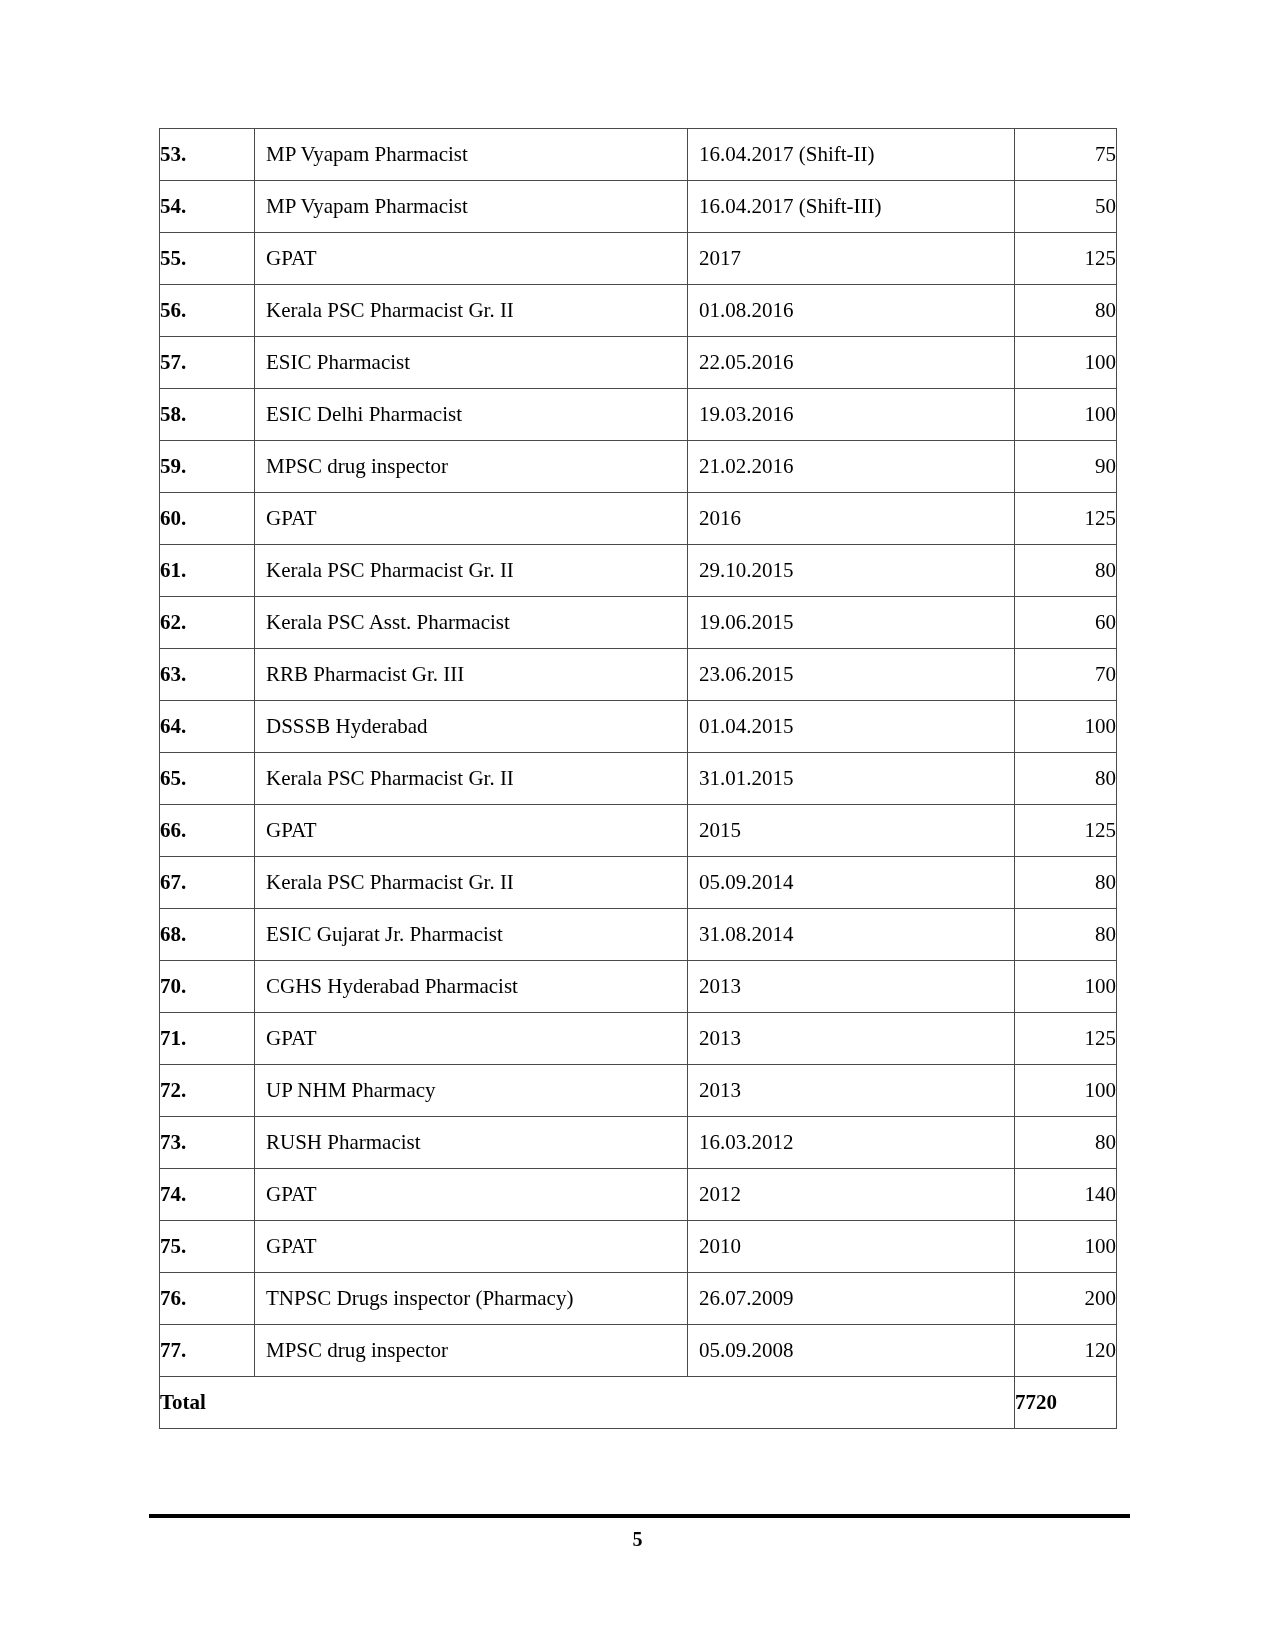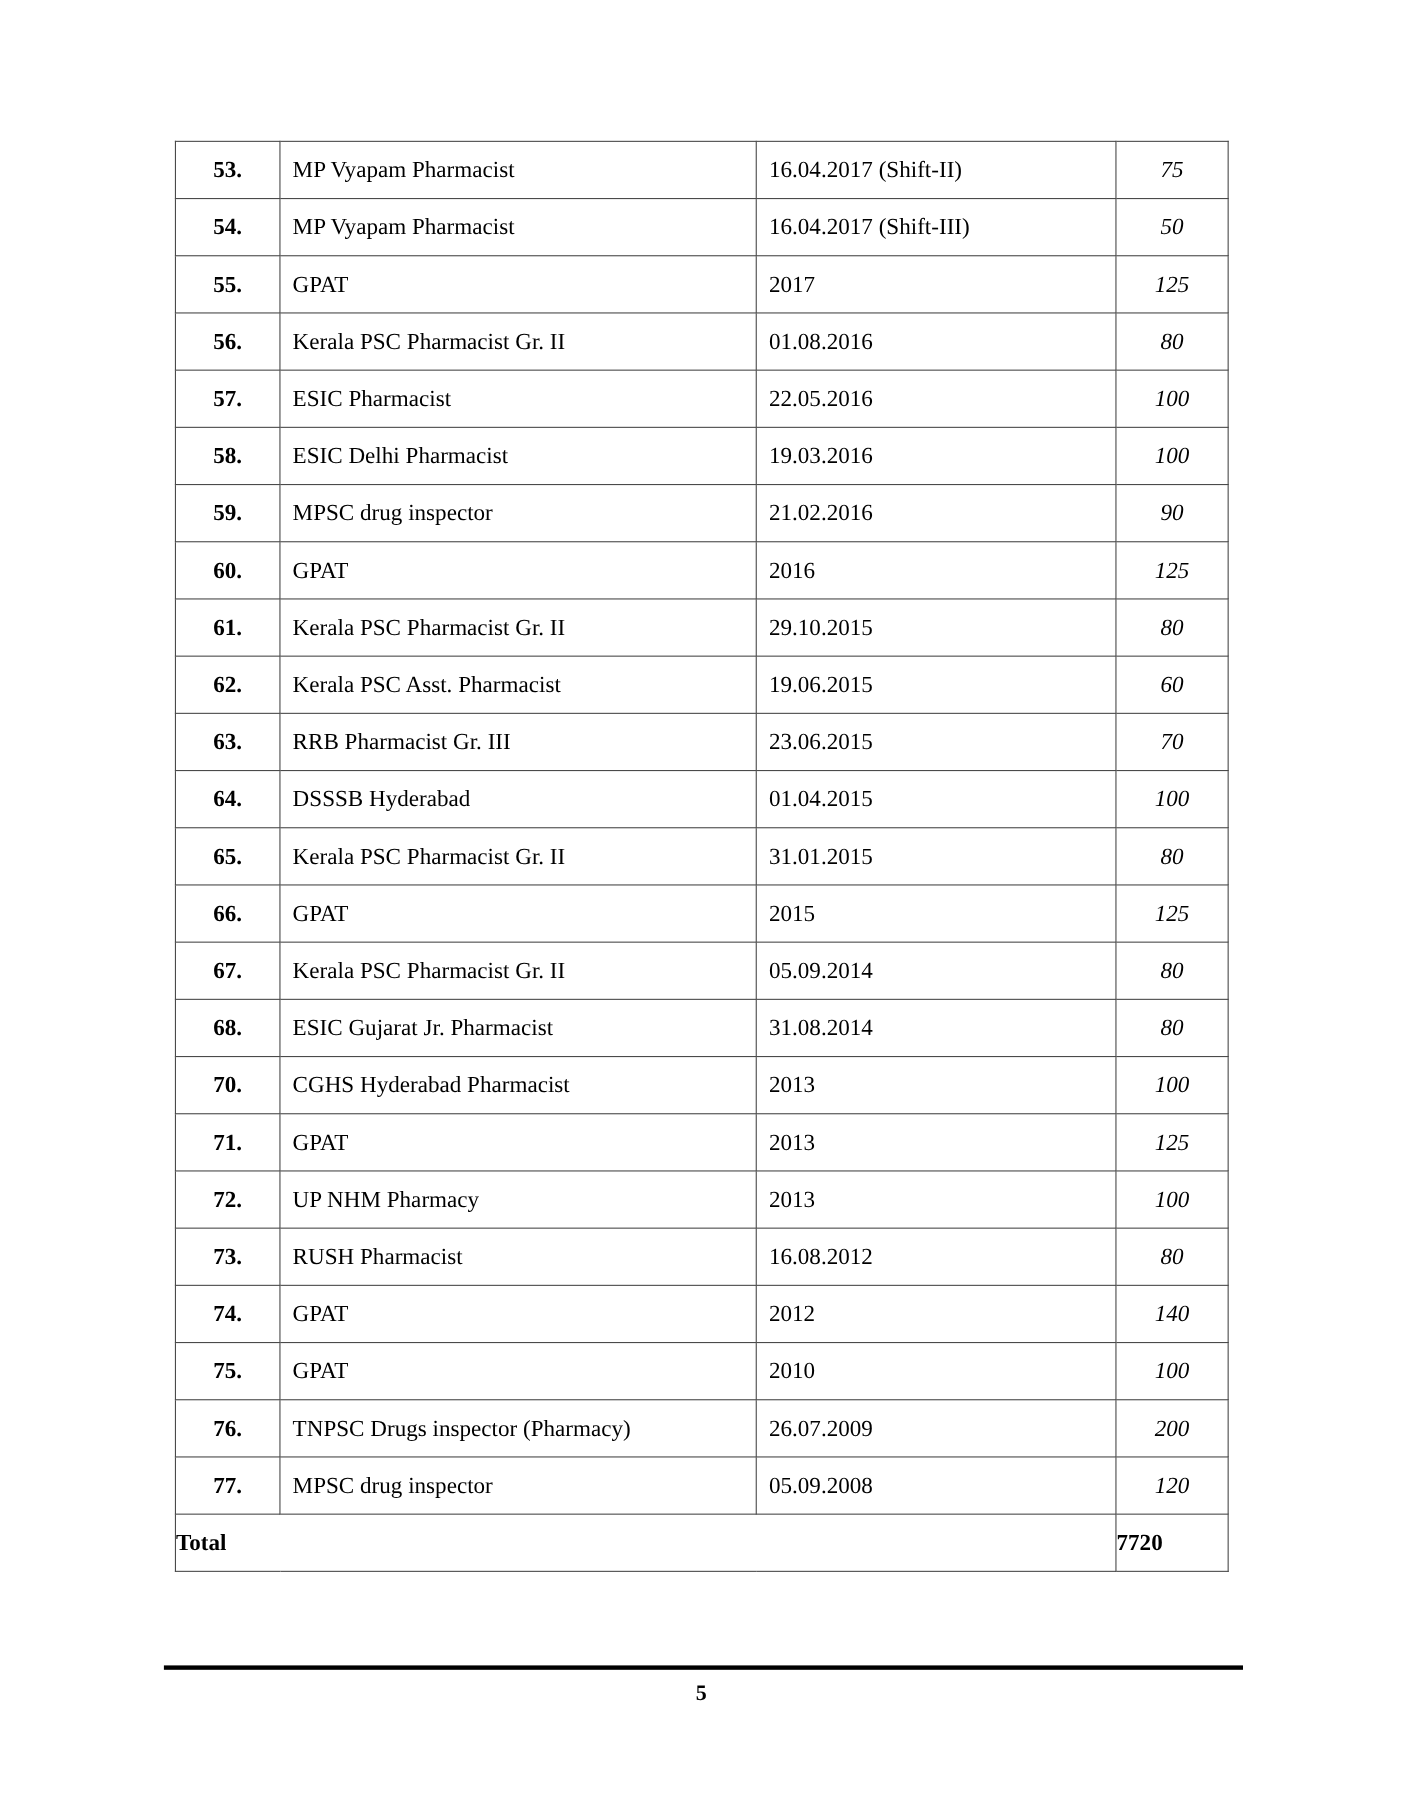--- a/index.html
+++ b/index.html
@@ -2,24 +2,24 @@
 <html><head>
 <meta charset="utf-8">
 <style>
   html, body { margin:0; padding:0; background:#ffffff; }
   body { width:1275px; height:1650px; position:relative; overflow:hidden;
          font-family:"Liberation Serif", serif; color:#000; }
   table.main { position:absolute; left:159px; top:128px; width:958px;
                border-collapse:collapse; table-layout:fixed; }
   table.main td { border:1.5px solid #4a4a4a; height:51px; padding:0;
                   font-size:21px; vertical-align:middle; }
-  td.c-sn { width:94px; text-align:center; font-weight:bold; }
+  td.c-sn { width:94px; text-align:left; font-weight:bold; }
   td.c-name { width:421px; padding-left:11px !important; }
   td.c-date { width:315px; padding-left:11px !important; }
-  td.c-marks { text-align:center;font-style:italic; }
+  td.c-marks { text-align:right; }
   td.total-label { text-align:left; font-weight:bold; }
   td.total-val { text-align:left; font-weight:bold; }
   .rule { position:absolute; left:149px; top:1514px; width:981px; height:4px; background:#000; }
   .page-num { position:absolute; left:0; width:1275px; top:1528px; text-align:center;
               font-weight:bold; font-size:20px; }
 </style>
 </head>
 <body>
 
 <table class="main">
@@ -134,21 +134,21 @@
       </tr>
       <tr>
         <td class="c-sn">72.</td>
         <td class="c-name">UP NHM Pharmacy</td>
         <td class="c-date">2013</td>
         <td class="c-marks">100</td>
       </tr>
       <tr>
         <td class="c-sn">73.</td>
         <td class="c-name">RUSH Pharmacist</td>
-        <td class="c-date">16.08.2012</td>
+        <td class="c-date">16.03.2012</td>
         <td class="c-marks">80</td>
       </tr>
       <tr>
         <td class="c-sn">74.</td>
         <td class="c-name">GPAT</td>
         <td class="c-date">2012</td>
         <td class="c-marks">140</td>
       </tr>
       <tr>
         <td class="c-sn">75.</td>

